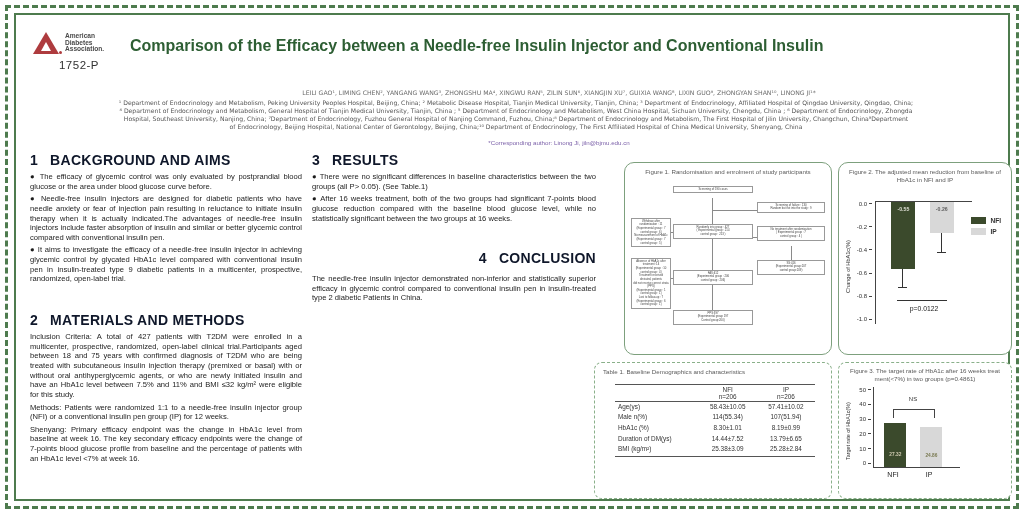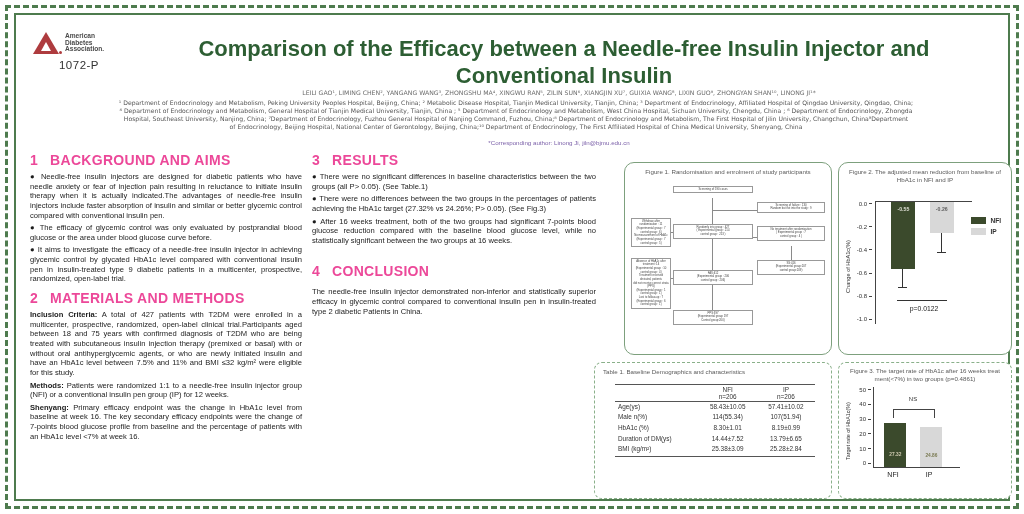--- a/index.html
+++ b/index.html
@@ -11,34 +11,34 @@
   
   .ada-logo{position:absolute;left:33px;top:30px;width:92px;}
   .ada-row{display:flex;align-items:center;}
   .tri-wrap{position:relative;width:30px;height:26px;}
   .tri{position:absolute;left:0;top:2px;width:0;height:0;border-left:13px solid transparent;border-right:13px solid transparent;border-bottom:22px solid #ae3b3e;}
   .tri-hole{position:absolute;left:8px;top:12px;width:0;height:0;border-left:5px solid transparent;border-right:5px solid transparent;border-bottom:9px solid #fff;}
   .tri-dot{position:absolute;left:26px;top:21px;width:3px;height:3px;background:#ae3b3e;border-radius:50%;}
   .ada-text{font-size:6.6px;font-weight:bold;color:#4a4a4a;line-height:1.05;margin-left:2px;}
   .ada-code{font-size:11.5px;color:#333;text-align:center;margin-top:3px;letter-spacing:.5px;}
 
-  .title{position:absolute;left:130px;right:26px;top:36px;text-align:center;color:#2d5e33;font-weight:bold;font-size:22px;line-height:1.22;}
+  .title{position:absolute;left:130px;right:26px;top:36px;text-align:left;color:#2d5e33;font-weight:bold;font-size:16px;line-height:1.22;}
   .authors{position:absolute;left:120px;right:26px;top:89px;text-align:center;font-size:6.2px;color:#6b6b6b;font-family:"DejaVu Sans",sans-serif;}
   .affils{position:absolute;left:38px;right:30px;top:99px;text-align:center;font-size:6.1px;color:#555;line-height:1.3;font-family:"DejaVu Sans",sans-serif;}
   .corres{position:absolute;left:120px;right:26px;top:139px;text-align:center;font-size:6.2px;color:#7a5fa8;}
 
   
   .col{position:absolute;top:152px;}
   .col1{left:30px;width:272px;}
   .col2{left:312px;width:284px;}
-  .sec-head{color:#ec4899;font-weight:bold;font-size:14px;letter-spacing:.3px;margin:0 0 4px 0;}
+  .sec-head{color:#0f172a;font-weight:bold;font-size:14px;letter-spacing:.3px;margin:0 0 4px 0;}
   .sec-head .ht{margin-left:12px;}
   .body-txt{font-size:7.6px;line-height:1.27;text-align:justify;color:#1c1c1c;margin:0 0 3px 0;}
-  .lead{font-weight:bold;}
-  .mt{margin-top:6px;}
+  .lead{font-weight:normal;}
+  .mt{margin-top:28px;}
 
   
   .panel{position:absolute;background:#fff;box-sizing:border-box;}
   .panel-solid{border:1.5px solid #7da07d;border-radius:10px;}
   .panel-dash{border:1.5px dashed #8ab08a;border-radius:8px;}
   .p-fig1{left:624px;top:162px;width:208px;height:193px;padding:5px 6px;}
   .p-fig2{left:838px;top:162px;width:174px;height:193px;padding:5px 6px;}
   .p-tab1{left:594px;top:362px;width:238px;height:137px;padding:5px 8px;}
   .p-fig3{left:838px;top:362px;width:174px;height:137px;padding:4px 6px;}
   .cap{font-size:6.2px;color:#5a5a5a;text-align:center;line-height:1.25;}
@@ -113,60 +113,59 @@
         <div class="tri"></div>
           <div class="tri-hole"></div>
           <div class="tri-dot"></div>
       </div>
       <div class="ada-text">
         <div>American</div>
         <div>Diabetes</div>
         <div>Association.</div>
       </div>
     </div>
-    <div class="ada-code">1072-P</div>
+    <div class="ada-code">1752-P</div>
   </div>
 
   <div class="title">
     <div>Comparison of the Efficacy between a Needle-free Insulin Injector and Conventional Insulin</div>
   </div>
   <div class="authors">LEILI GAO¹, LIMING CHEN², YANGANG WANG³, ZHONGSHU MA⁴, XINGWU RAN⁵, ZILIN SUN⁶, XIANGJIN XU⁷, GUIXIA WANG⁸, LIXIN GUO⁹, ZHONGYAN SHAN¹⁰, LINONG JI¹*</div>
   <div class="affils">
     <div>¹ Department of Endocrinology and Metabolism, Peking University Peoples Hospital, Beijing, China; ² Metabolic Disease Hospital, Tianjin Medical University, Tianjin, China; ³ Department of Endocrinology, Affiliated Hospital of Qingdao University, Qingdao, China;</div>
     <div>⁴ Department of Endocrinology and Metabolism, General Hospital of Tianjin Medical University, Tianjin, China ; ⁵ Department of Endocrinology and Metabolism, West China Hospital, Sichuan University, Chengdu, China ; ⁶ Department of Endocrinology, Zhongda</div>
     <div>Hospital, Southeast University, Nanjing, China; ⁷Department of Endocrinology, Fuzhou General Hospital of Nanjing Command, Fuzhou, China;⁸ Department of Endocrinology and Metabolism, The First Hospital of Jilin University, Changchun, China⁹Department</div>
     <div>of Endocrinology, Beijing Hospital, National Center of Gerontology, Beijing, China;¹⁰ Department of Endocrinology, The First Affiliated Hospital of China Medical University, Shenyang, China</div>
   </div>
   <div class="corres">*Corresponding author: Linong Ji, jiln@bjmu.edu.cn</div>
 
   <div class="col col1">
     <div class="sec-head">
       <span>1</span><span class="ht">BACKGROUND AND AIMS</span>
     </div>
+    <p class="body-txt">● The efficacy of glycemic control was only evaluated by postprandial blood glucose or the area under blood glucose curve before.</p>
     <p class="body-txt">● Needle-free insulin injectors are designed for diabetic patients who have needle anxiety or fear of injection pain resulting in reluctance to initiate insulin therapy when it is actually indicated.The advantages of needle-free insulin injectors include faster absorption of insulin and similar or better glycemic control compared with conventional insulin pen.</p>
-    <p class="body-txt">● The efficacy of glycemic control was only evaluated by postprandial blood glucose or the area under blood glucose curve before.</p>
     <p class="body-txt">● It aims to investigate the efficacy of a needle-free insulin injector in achieving glycemic control by glycated HbA1c level compared with conventional insulin pen in insulin-treated type 9 diabetic patients in a multicenter, prospective, randomized, open-label trial.</p>
 
     <div class="sec-head mt">
       <span>2</span><span class="ht">MATERIALS AND METHODS</span>
     </div>
     <p class="body-txt"><span class="lead">Inclusion Criteria:</span><span> A total of 427 patients with T2DM were enrolled in a multicenter, prospective, randomized, open-label clinical trial.Participants aged between 18 and 75 years with confirmed diagnosis of T2DM who are being treated with subcutaneous insulin injection therapy (premixed or basal) with or without oral antihyperglycemic agents, or who are newly initiated insulin and have an HbA1c level between 7.5% and 11% and BMI ≤32 kg/m² were eligible for this study.</span></p>
     <p class="body-txt"><span class="lead">Methods:</span><span> Patients were randomized 1:1 to a needle-free insulin injector group (NFI) or a conventional insulin pen group (IP) for 12 weeks.</span></p>
     <p class="body-txt"><span class="lead">Shenyang:</span><span> Primary efficacy endpoint was the change in HbA1c level from baseline at week 16. The key secondary efficacy endpoints were the change of 7-points blood glucose profile from baseline and the percentage of patients with an HbA1c level &lt;7% at week 16.</span></p>
   </div>
 
   <div class="col col2">
     <div class="sec-head">
       <span>3</span><span class="ht">RESULTS</span>
     </div>
     <p class="body-txt">● There were no significant differences in baseline characteristics between the two groups (all P&gt; 0.05). (See Table.1)</p>
-    <p class="body-txt">● There were no differences between the two groups in the percentages of patients achieving the HbA1c target (27.32% vs 24.26%; P&gt; 0.05). (See Fig.3)</p>
     <p class="body-txt">● After 16 weeks treatment, both of the two groups had significant  7-points blood glucose reduction compared with the baseline blood glucose level, while no statistically significant between the two groups at 16 weeks.</p>
 
-    <div class="sec-head" style="margin-top:18px;">
+    <div class="sec-head" style="margin-top:27px;text-align:right;">
       <span>4</span><span class="ht">CONCLUSION</span>
     </div>
     <p class="body-txt" style="margin-top:8px;">The needle-free insulin injector demonstrated non-inferior and statistically superior efficacy in glycemic control compared to conventional insulin pen in insulin-treated type 2 diabetic Patients in China.</p>
   </div>
 
   <div class="panel panel-solid p-fig1">
     <div class="cap">Figure 1. Randomisation and enrolment of study participants</div>
     <div class="flow">
       <div class="fline" style="left:81px;top:18px;width:1px;height:116px;"></div>
       <div class="fline" style="left:81px;top:30px;width:45px;height:1px;"></div>

